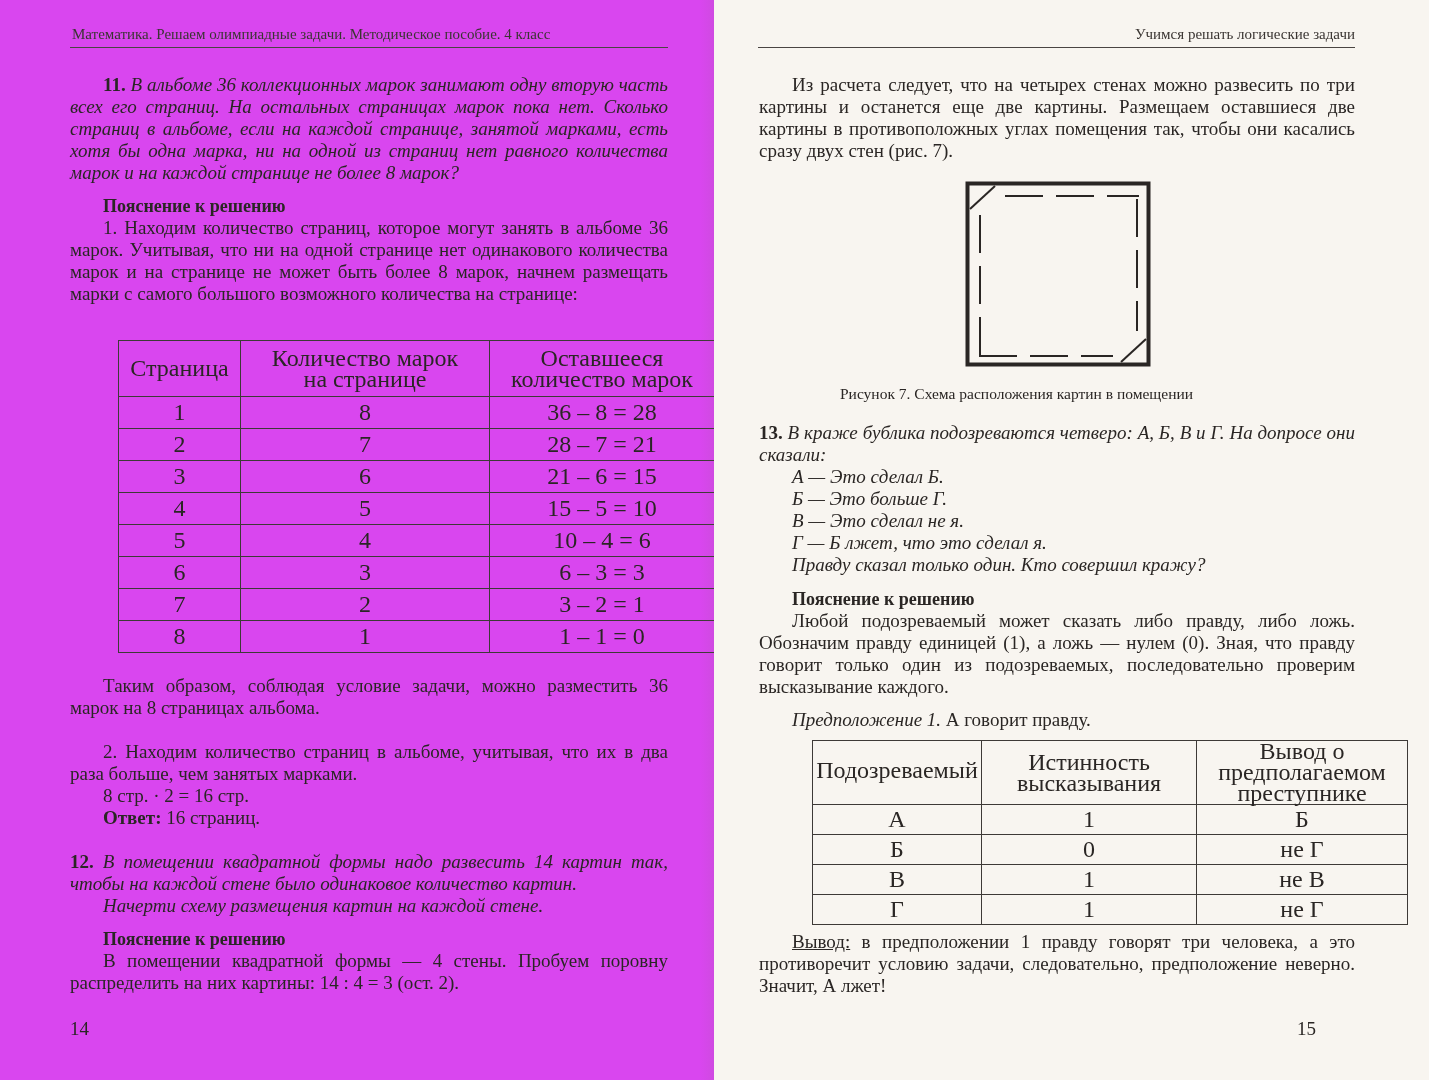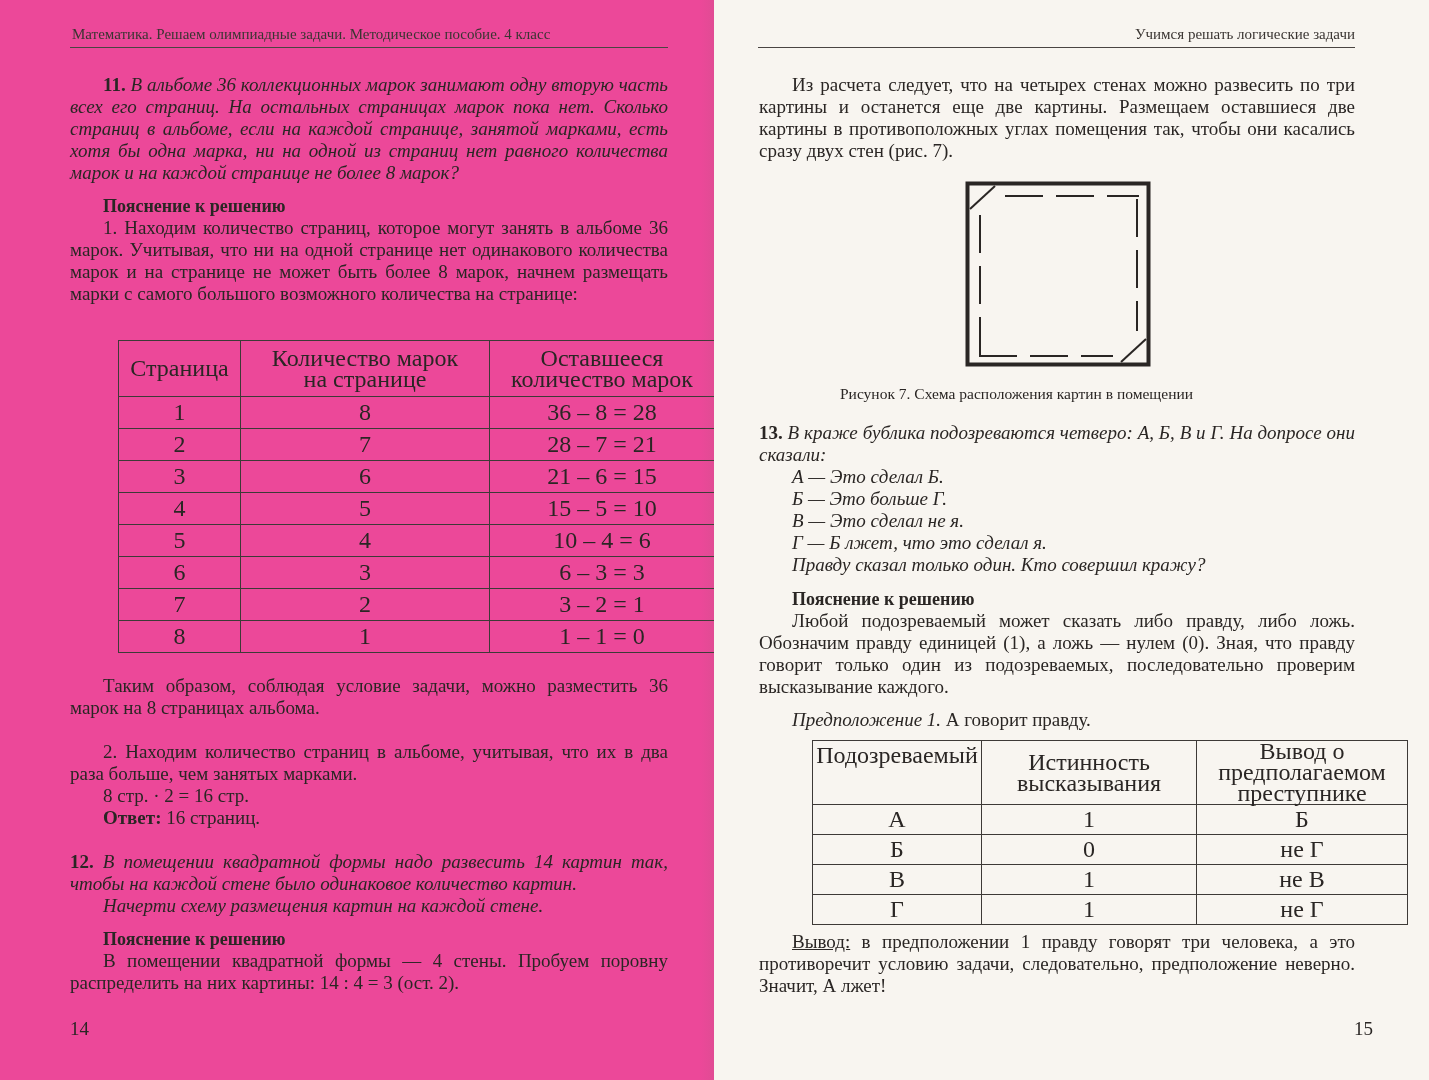--- a/index.html
+++ b/index.html
@@ -4,21 +4,21 @@
 <style>
   html, body { margin: 0; padding: 0; }
   body {
     width: 1429px; height: 1080px; overflow: hidden;
     background: #f6f3ee;
     font-family: "Liberation Serif", "DejaVu Serif", serif;
     color: #2a2624;
     position: relative;
   }
   .page { position: absolute; top: 0; height: 1080px; }
-  .page-left { left: 0; width: 714px; background: #ec4899; }
+  .page-left { left: 0; width: 714px; background: #d946ef; }
   .page-right { left: 714px; width: 715px; background: #f8f5f0; }
   .gutter {
     position: absolute; left: 700px; top: 0; width: 30px; height: 1080px;
     background: linear-gradient(to right, rgba(0,0,0,0) 0%, rgba(120,110,100,0.10) 50%, rgba(0,0,0,0) 100%);
   }
   .running-head {
     position: absolute; top: 25px; font-size: 15px; line-height: 18px;
     color: #3a3532;
   }
   .rule {
@@ -169,21 +169,21 @@
 
   <div class="block" style="left:45px; top:588px; width:596px;">
     <div class="sub-head">Пояснение к решению</div>
     <p class="p indent">Любой подозреваемый может сказать либо правду, либо ложь. Обозначим правду единицей (1), а ложь — нулем (0). Зная, что правду говорит только один из подозреваемых, последовательно проверим высказывание каждого.</p>
     <p class="p" style="margin-left:33px; margin-top:11px;"><span class="it">Предположение 1.</span><span> А говорит правду.</span></p>
   </div>
 
   <table style="left:50px; top:740px; width:596px;">
     <thead>
       <tr style="height:52px;">
-        <th style="width:168px; vertical-align:top; padding-top:4px;">Подозреваемый</th>
+        <th style="width:168px; vertical-align:top; padding-top:19px;">Подозреваемый</th>
         <th style="width:174px; padding:0 20px;">Истинность высказывания</th>
         <th style="padding:0 6px;">Вывод о предполагаемом преступнике</th>
       </tr>
     </thead>
     <tbody>
       <tr style="height:30px;">
           <td>А</td>
           <td>1</td>
           <td>Б</td>
         </tr>
@@ -202,14 +202,14 @@
           <td>1</td>
           <td>не Г</td>
         </tr>
     </tbody>
   </table>
 
   <div class="block" style="left:45px; top:931px; width:596px;">
     <p class="p indent"><span class="u">Вывод:</span><span> в предположении 1 правду говорят три человека, а это противоречит условию задачи, следовательно, предположение неверно. Значит, А лжет!</span></p>
   </div>
 
-  <div class="page-num" style="left:640px;">15</div>
+  <div class="page-num" style="left:583px;">15</div>
 </div>
 
 </body></html>

